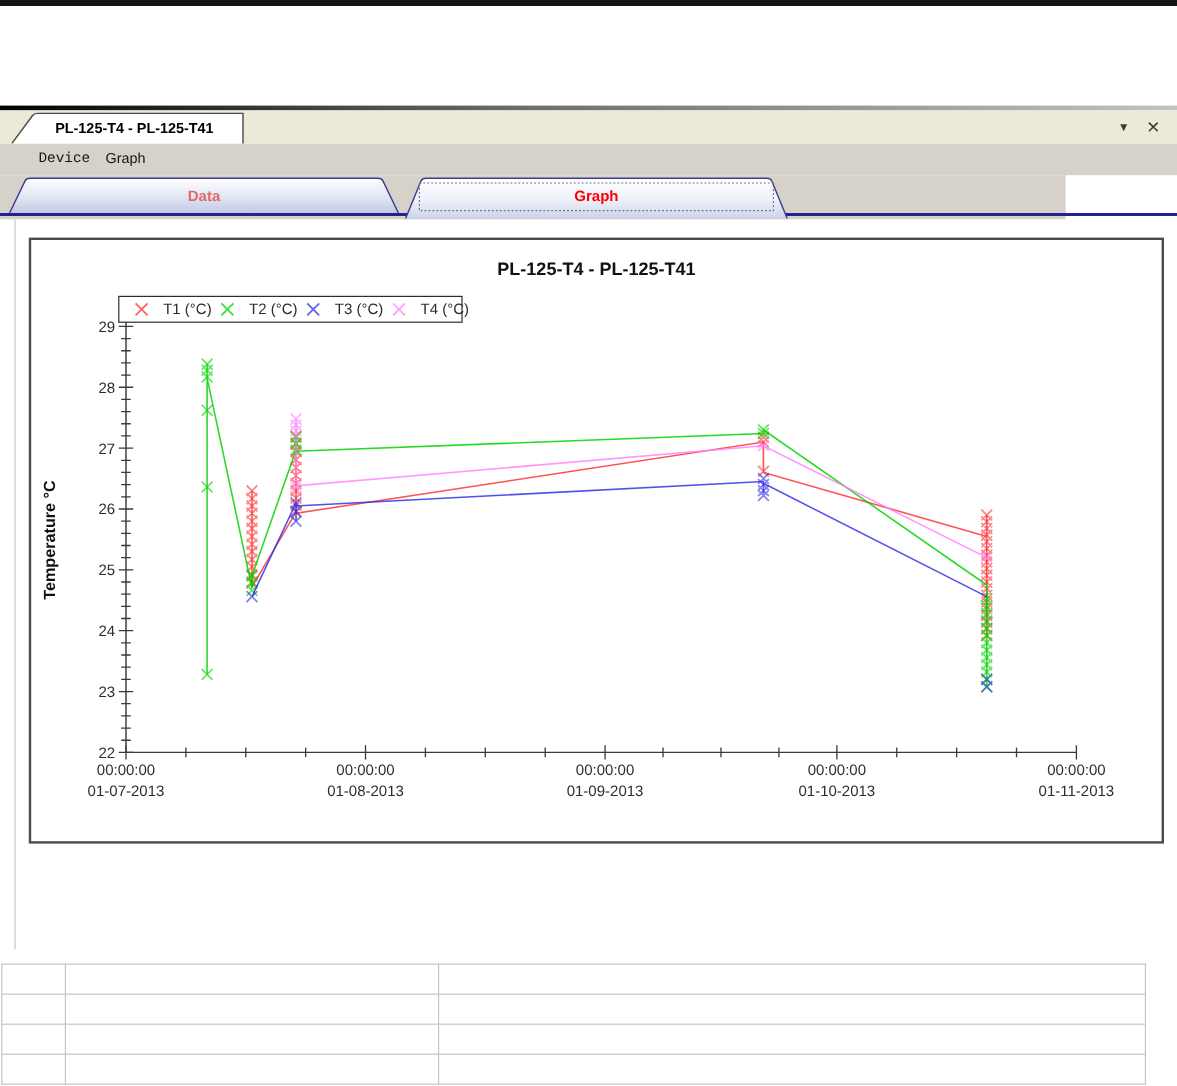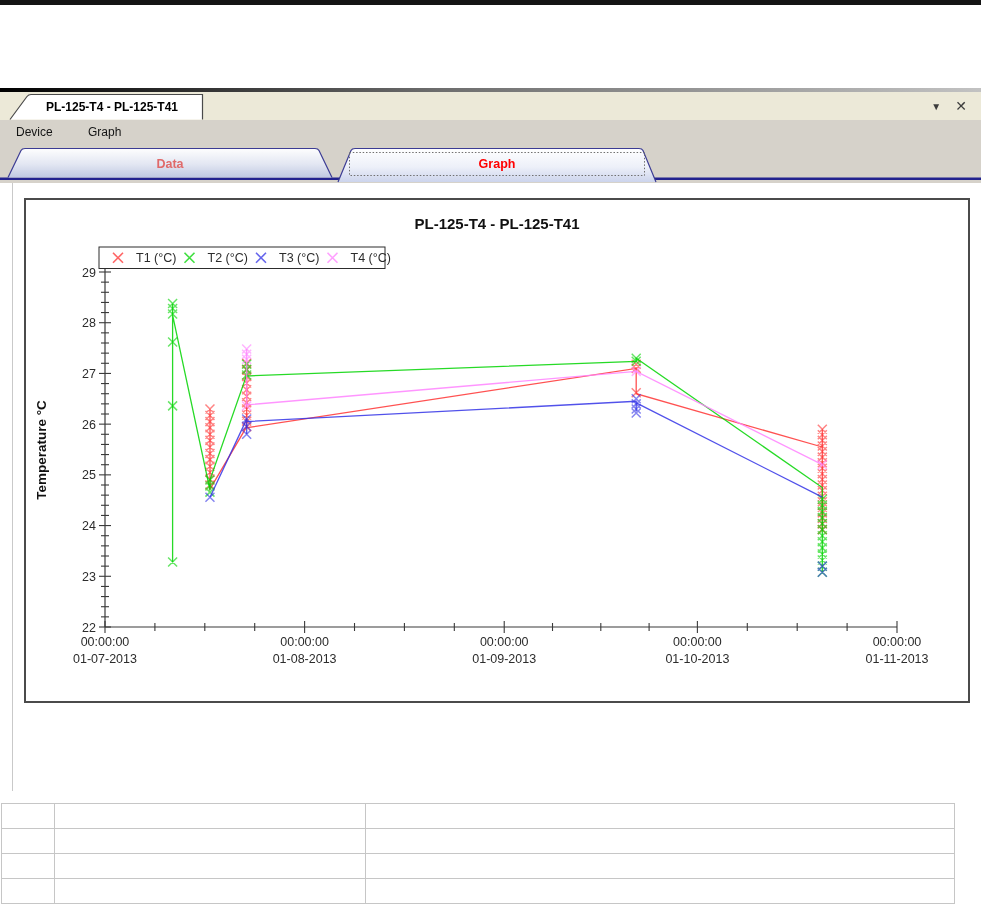--- a/index.html
+++ b/index.html
@@ -13,23 +13,23 @@
   #window-separator{left:0;top:88px;width:981px;height:4px;
     background:linear-gradient(to right,#000000,#6e6e6e 45%,#c2c2c2);}
   #doc-tab-strip{left:0;top:92px;width:981px;height:28px;background:#ece9d8;}
   #doc-tab-svg{position:absolute;left:6px;top:0;}
   #doc-tab-title{font-weight:bold;font-size:12px;fill:#000;}
   #strip-controls{position:absolute;right:14px;top:4px;color:#3c3c3c;display:flex;gap:14px;align-items:center;height:20px;}
   #dropdown-glyph{font-size:10px;cursor:default;}
   #close-glyph{font-size:14px;font-weight:bold;cursor:default;}
   #menu-bar{left:0;top:120px;width:981px;height:26px;background:#d6d2ca;color:#141414;font-size:12px;}
   .menu-item{position:absolute;top:5px;}
-  #menu-item-device{left:16px;}
+  #menu-item-device{left:32px;font-family:Liberation Mono, monospace;}
   #menu-item-graph{left:88px;}
-  #page-tabs{left:0;top:146px;width:981px;height:37px;background:#d6d2ca;}
+  #page-tabs{left:0;top:146px;width:888px;height:37px;background:#d6d2ca;}
   #content-panel{left:0;top:183px;width:981px;height:722px;background:#ffffff;}
   #panel-left-edge{left:12px;top:183px;width:1px;height:608px;background:#c9c9c9;}
   #chart-frame{left:24px;top:198px;width:946px;height:505px;border:2px solid #4b4b4b;
     box-sizing:border-box;background:#ffffff;}
   #bottom-table{left:1px;top:803px;width:954px;border-collapse:collapse;table-layout:fixed;background:#ffffff;}
   #bottom-table td{border:1px solid #c6c6c6;height:24px;padding:0 4px;font-size:12px;color:#222;}
   text{font-family:"Liberation Sans","DejaVu Sans",sans-serif;}
 </style>
 </head>
 <body>

